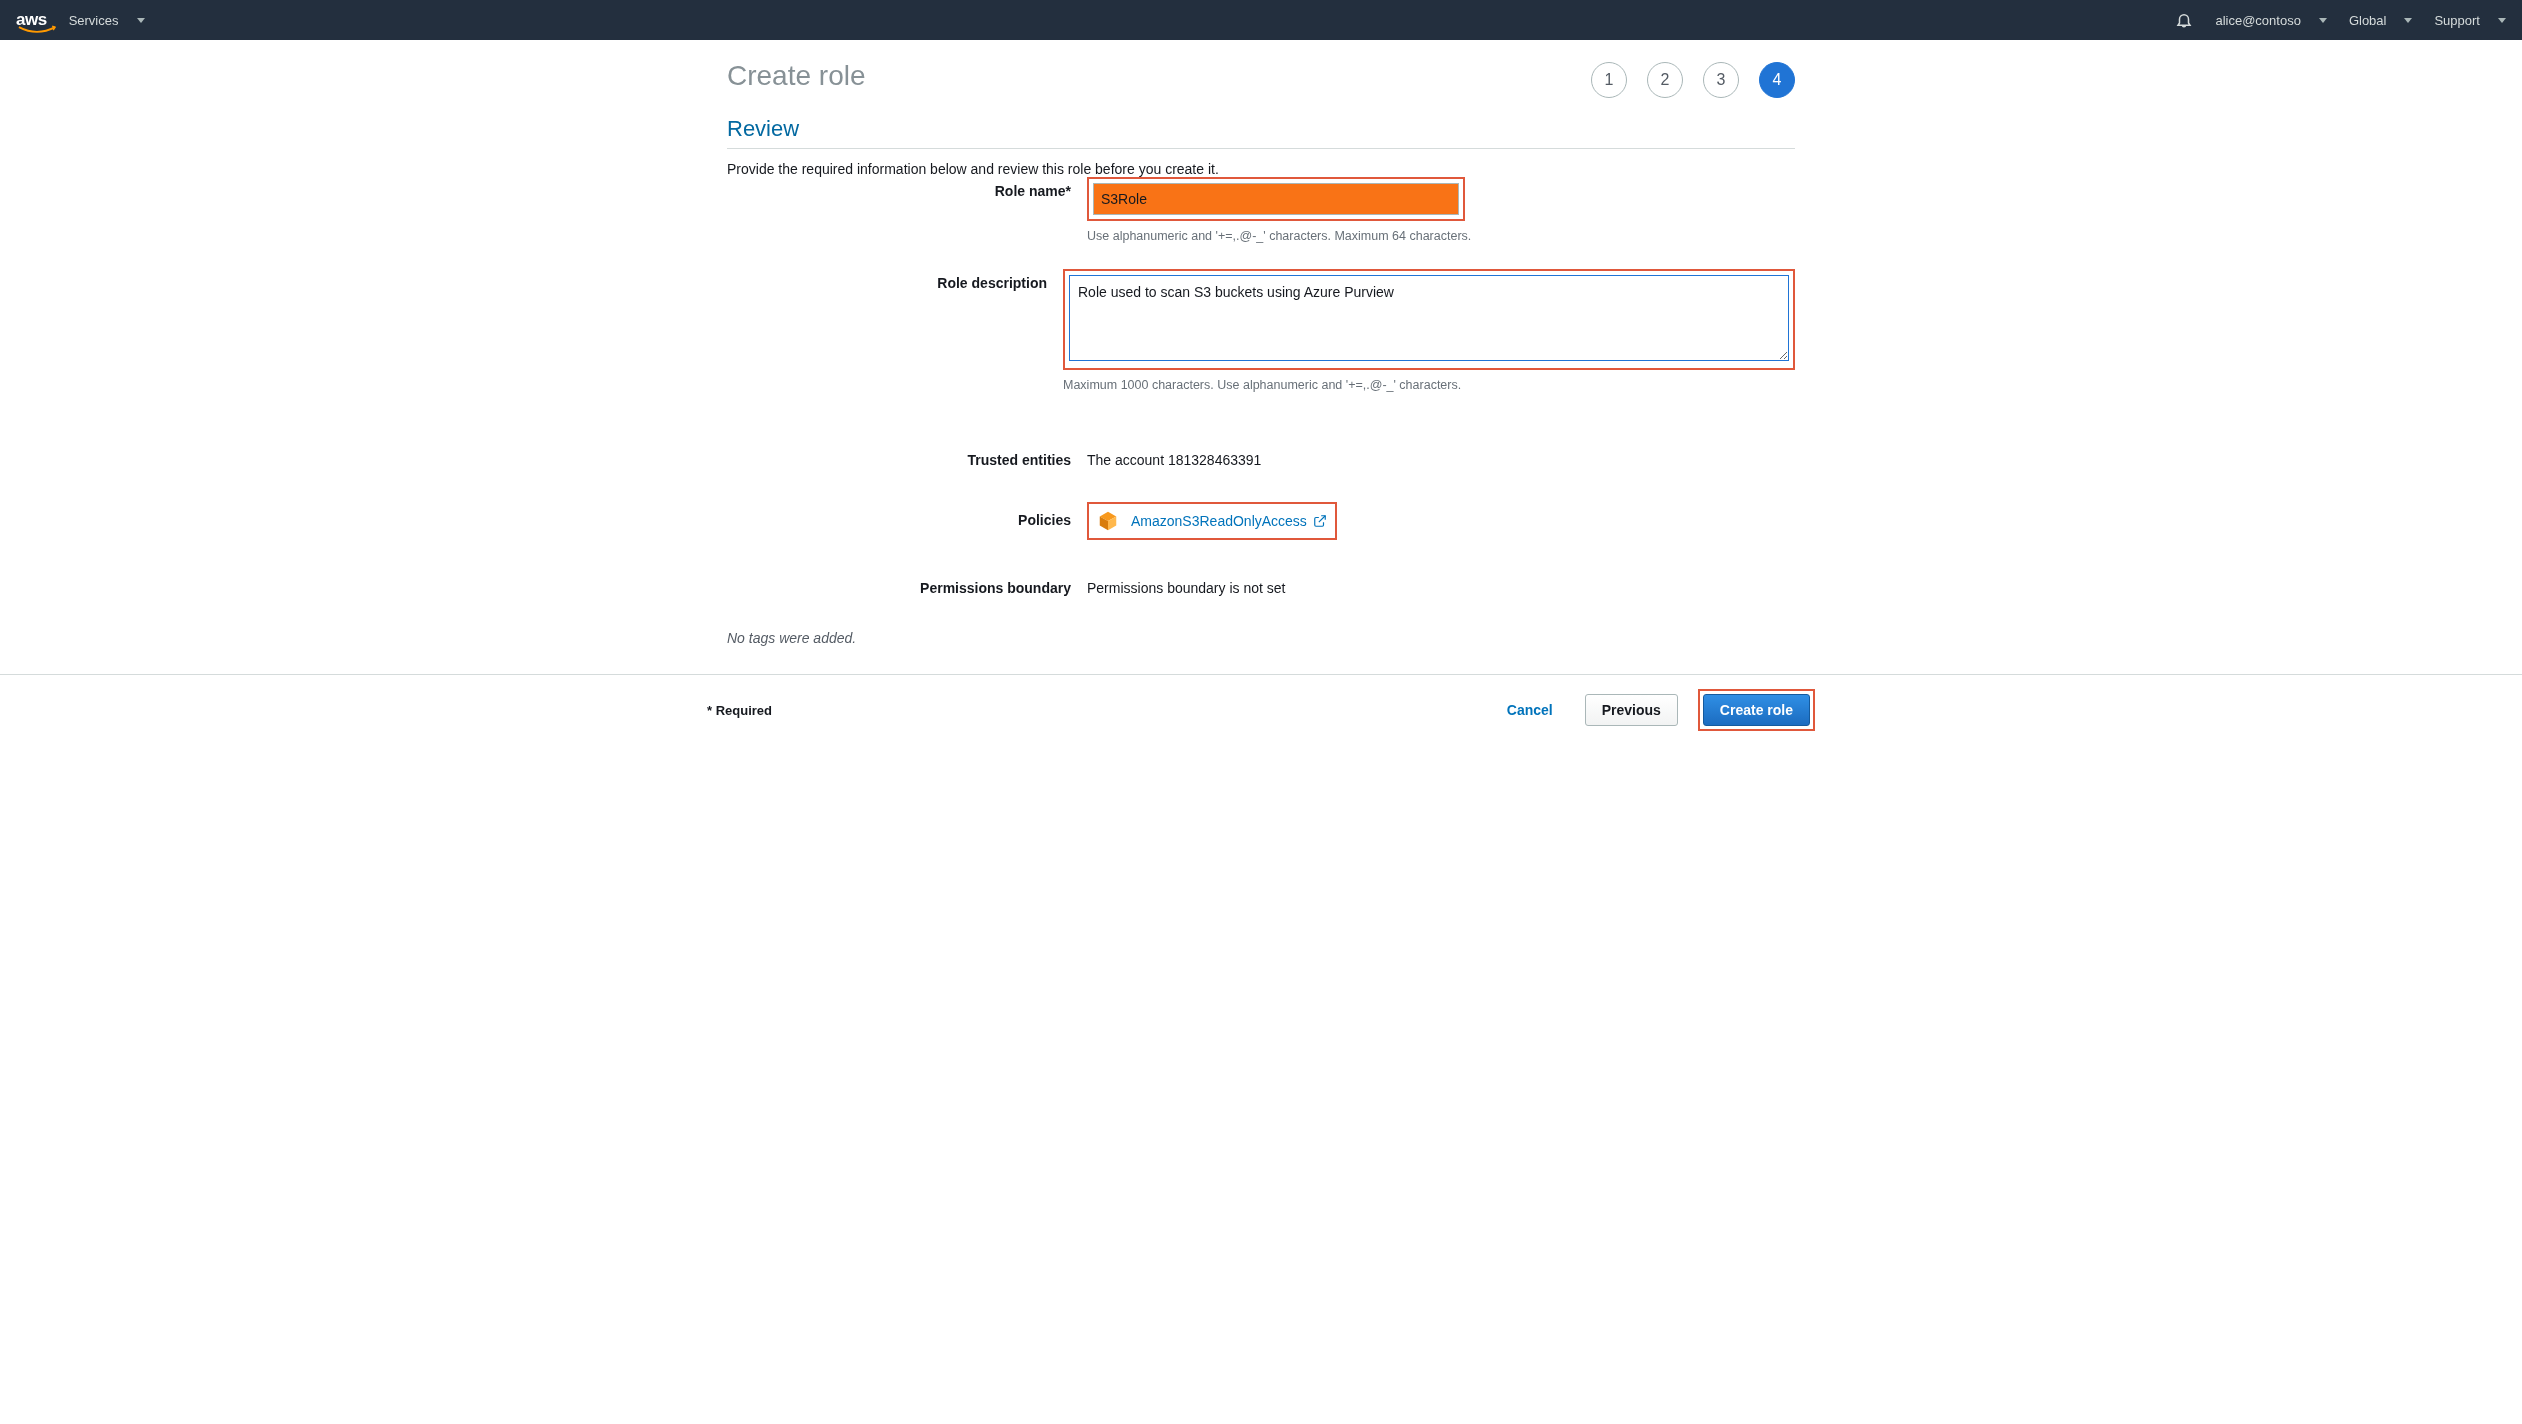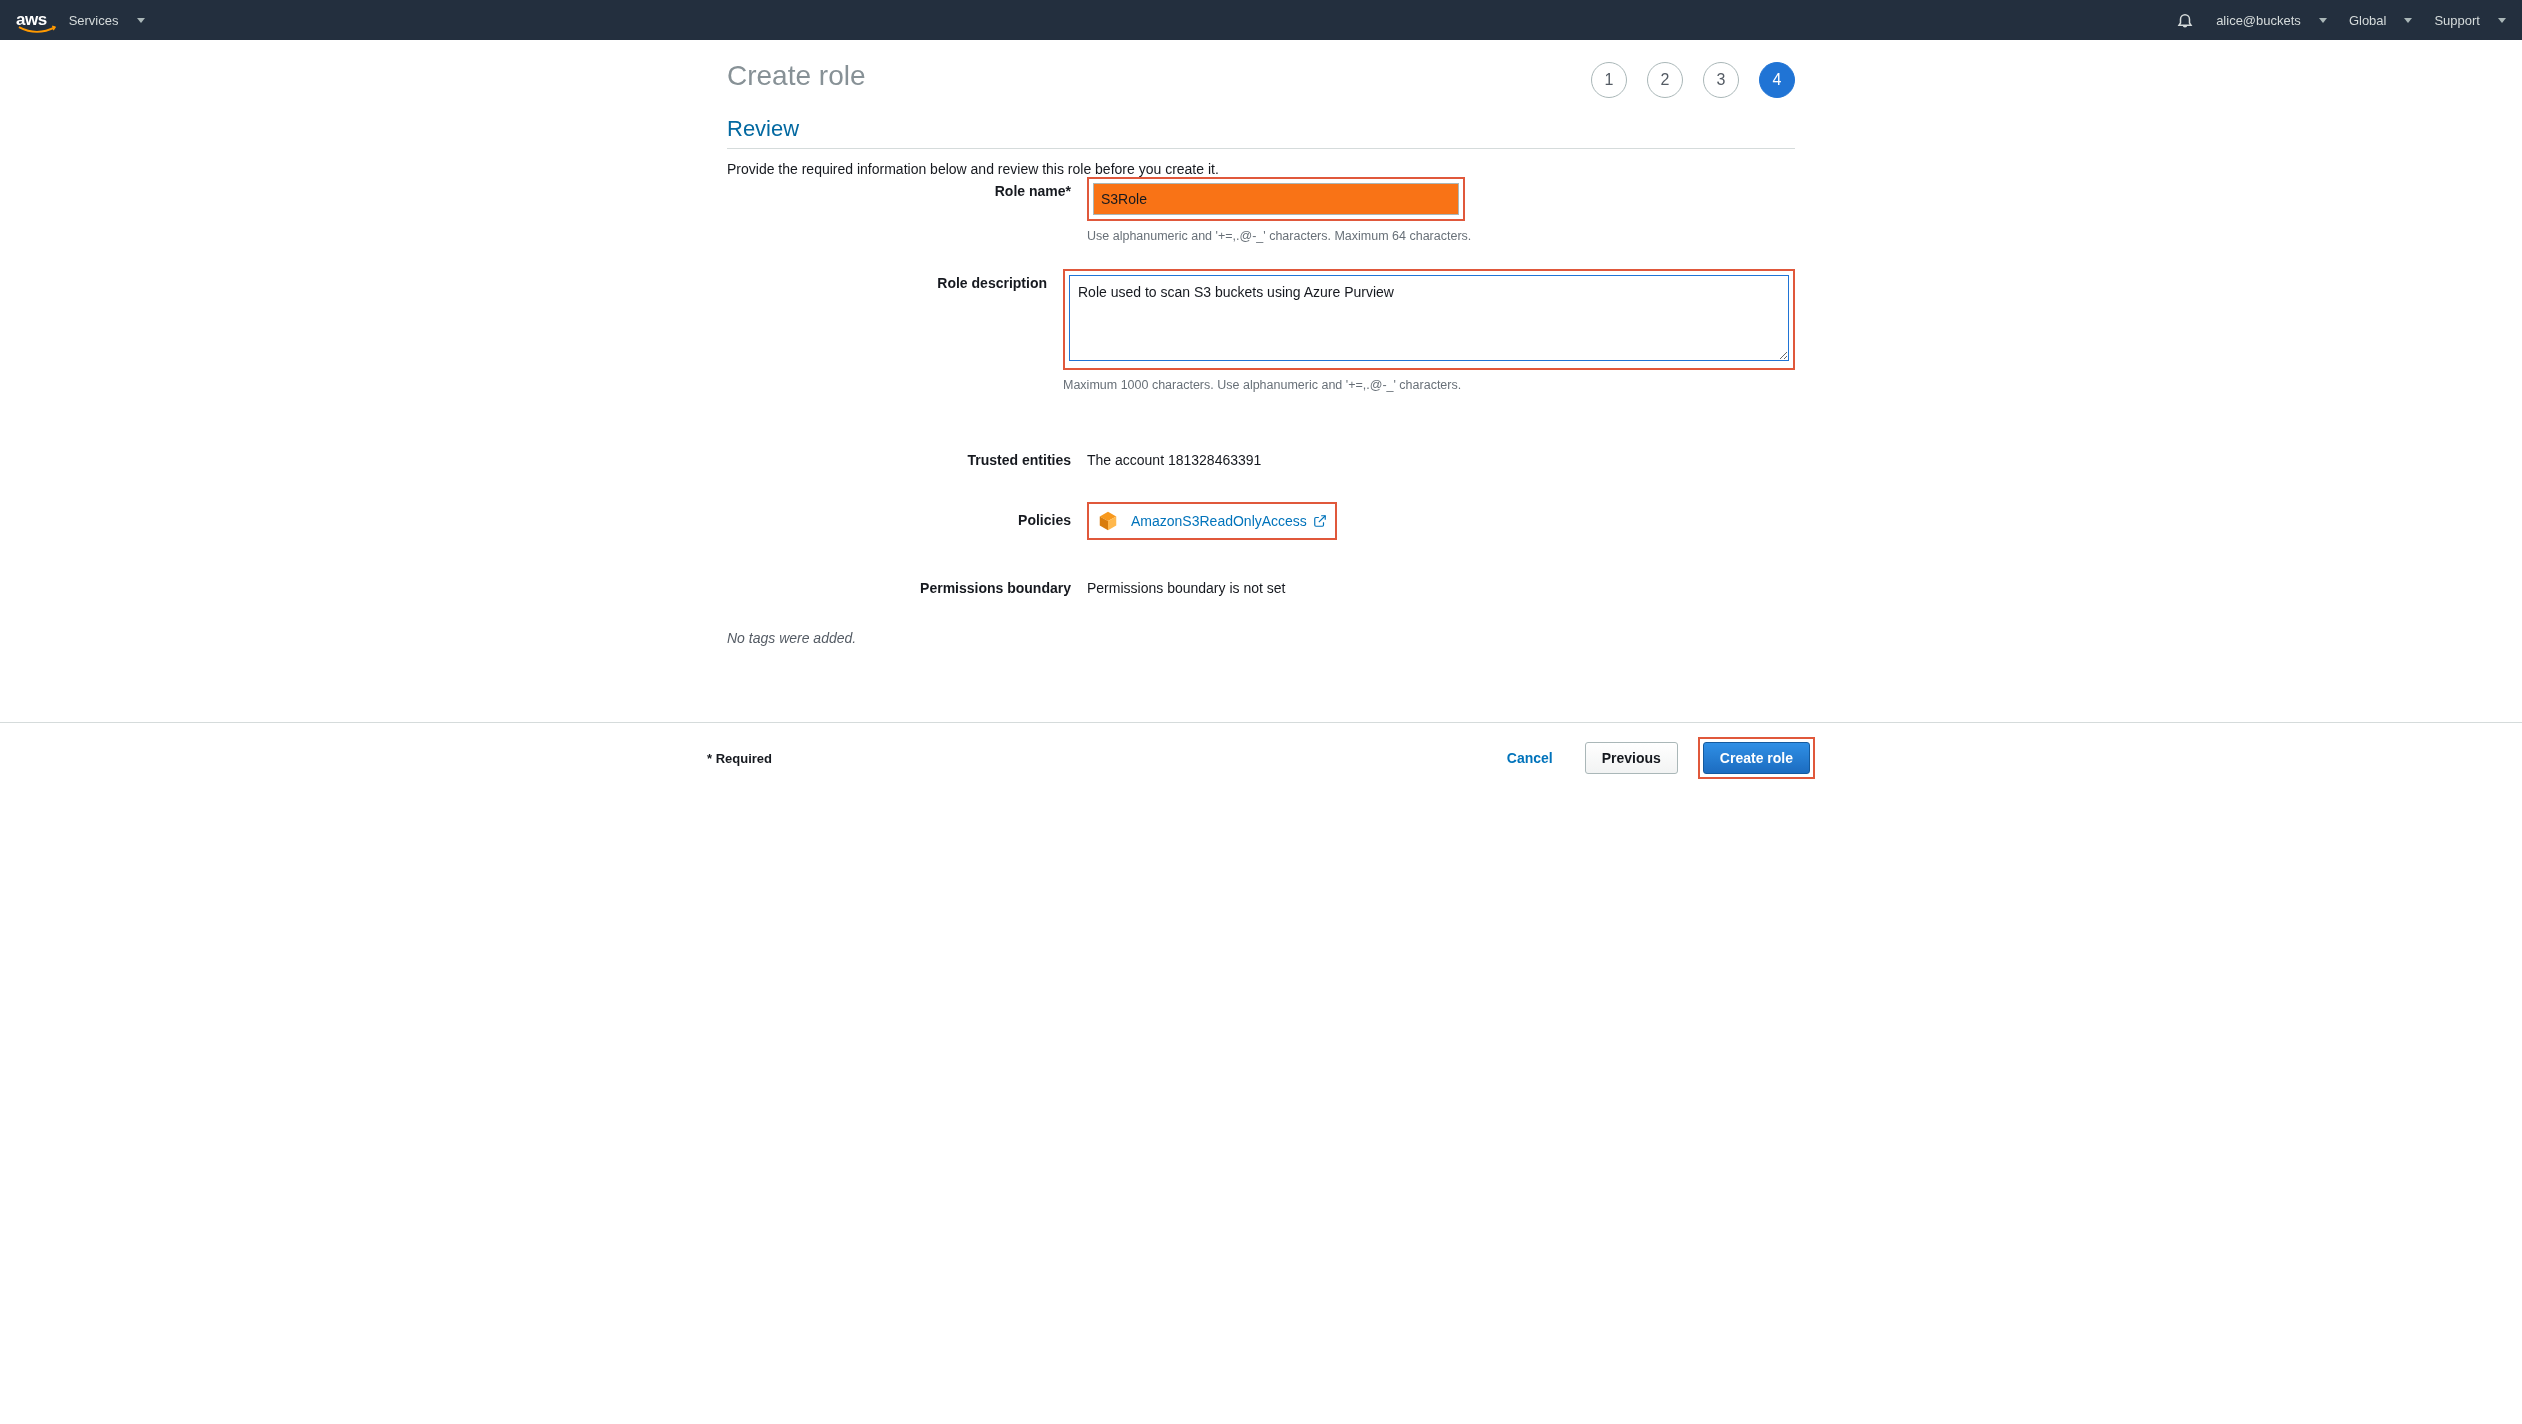--- a/index.html
+++ b/index.html
@@ -169,21 +169,21 @@
     display: inline-flex;
     align-items: center;
     gap: 6px;
   }
   .ext-link-icon svg { display:block; }
   .tags-note {
     font-style: italic;
     color: #545b64;
     font-size: 14px;
     margin-top: 34px;
-    margin-bottom: 76px;
+    margin-bottom: 28px;
   }
 
   
   .footer-bar {
     border-top: 1px solid #d5dbdb;
     padding: 14px 32px;
   }
   .footer-inner {
     max-width: 1108px;
     margin: 0 auto;
@@ -249,21 +249,21 @@
     <span class="caret-down"></span>
   </div>
   <div class="nav-spacer"></div>
   <div class="bell-icon">
     <svg width="18" height="18" viewBox="0 0 24 24" fill="none" stroke="#d5dbdb" stroke-width="2">
       <path d="M18 16v-5a6 6 0 10-12 0v5l-2 3h16l-2-3z"></path>
       <path d="M10 19a2 2 0 004 0"></path>
     </svg>
   </div>
   <div class="nav-item">
-    <span>alice@buckets</span>
+    <span>alice@contoso</span>
     <span class="caret-down"></span>
   </div>
   <div class="nav-item">
     <span>Global</span>
     <span class="caret-down"></span>
   </div>
   <div class="nav-item">
     <span>Support</span>
     <span class="caret-down"></span>
   </div>

